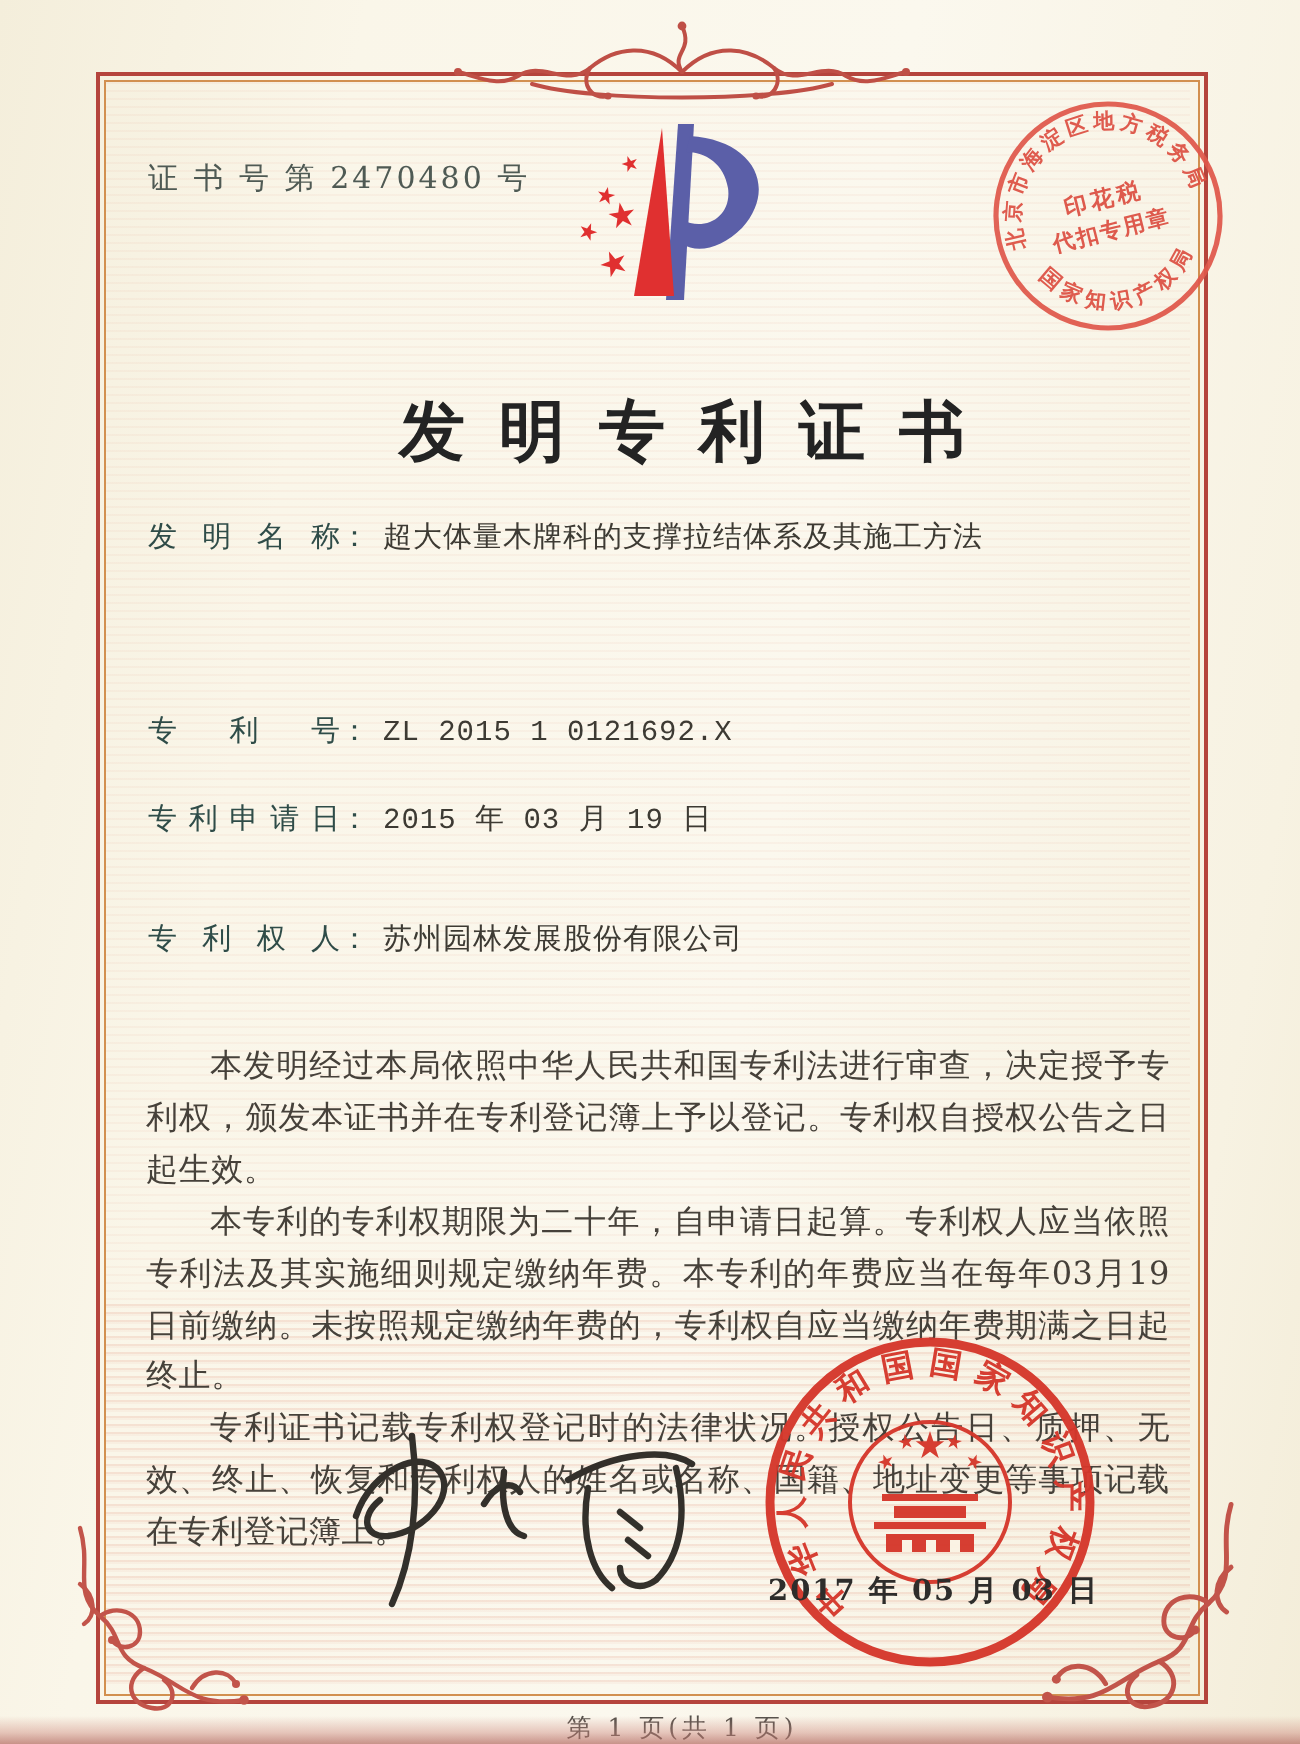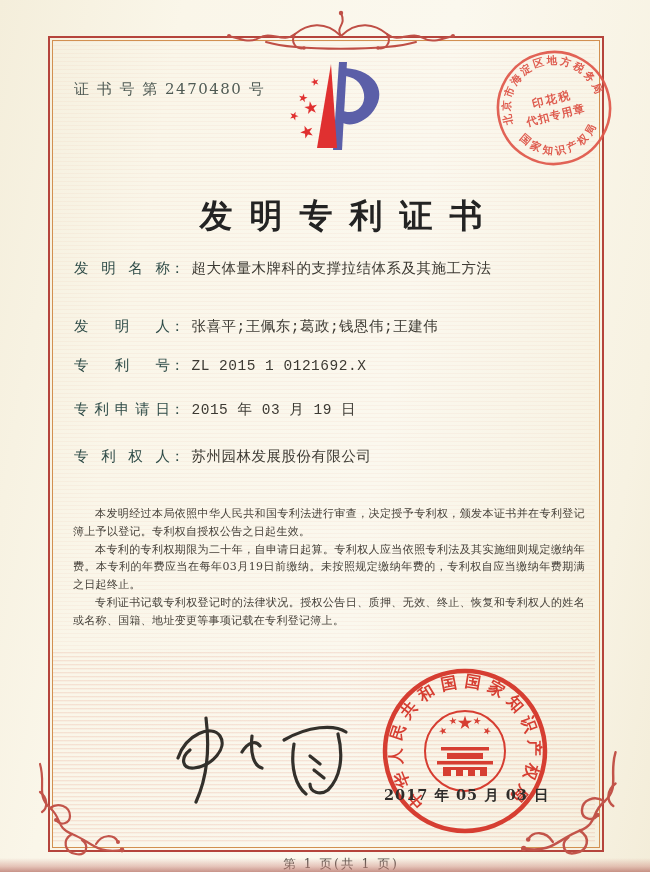--- a/index.html
+++ b/index.html
@@ -21,22 +21,22 @@
   .ornament{position:absolute;color:#bf4f46;}
   
   .cert-no{position:absolute;left:74px;top:80px;font-size:15px;letter-spacing:1.5px;color:#4f5a54;}
   .logo{position:absolute;left:50%;top:56px;transform:translateX(-50%);}
   .title{position:absolute;left:0;top:194px;width:100%;text-align:center;font-size:33px;font-weight:700;
     color:#232323;letter-spacing:17px;text-indent:17px;}
   .field{position:absolute;left:74px;width:505px;font-size:14.5px;color:#3d3a33;white-space:nowrap;}
   .field .lab{display:inline-block;width:96px;text-align:justify;text-align-last:justify;color:#2f4c48;}
   .field .colon{color:#2f4c48;}
   .field .val{margin-left:7px;letter-spacing:.5px;font-family:Liberation Mono, monospace;}
-  .f0{top:259px}.f1{top:317px}.f2{top:356px}.f3{top:400px}.f4{top:447px}.f5{top:492px}
-  .body-text{position:absolute;left:73px;top:505px;width:512px;font-size:11px;line-height:1.62;
+  .f0{top:259px}.f1{top:317px}.f2{top:356px}.f3{top:400px}.f4{top:460px}.f5{top:492px}
+  .body-text{position:absolute;left:73px;top:520px;width:512px;font-size:16px;line-height:1.62;
     color:#46413a;letter-spacing:.3px;text-align:justify;}
   .body-text p{margin:0;text-indent:2em;}
   .signer{position:absolute;left:82px;top:743px;font-size:17px;line-height:31px;color:#3b3b3b;
     letter-spacing:3px;font-weight:600;}
   .signature{position:absolute;left:150px;top:706px;}
   .seal-top{position:absolute;left:492px;top:46px;opacity:.93;}
   .seal-bottom{position:absolute;left:377px;top:663px;opacity:.96;}
   .seal-date{position:absolute;left:384px;top:786px;font-size:14.5px;font-weight:700;color:#2e2d2b;
     letter-spacing:1px;z-index:5;}
   .footer{position:absolute;left:0;top:829px;width:100%;text-align:center;font-size:12.5px;
@@ -149,23 +149,20 @@
         <text x="62" y="57" text-anchor="middle" font-size="11.5" fill="#dc4f42" font-weight="700" letter-spacing="2">印花税</text>
         <text x="62" y="73" text-anchor="middle" font-size="11" fill="#dc4f42" font-weight="700" letter-spacing="1">代扣专用章</text>
       </g>
     </svg>
   </div>
 
   <div class="title">发明专利证书</div>
 
   <div class="field f0">
     <span class="lab">发明名称</span><span class="colon">：</span><span class="val">超大体量木牌科的支撑拉结体系及其施工方法</span>
-  </div>
-  <div class="field f1">
-    <span class="lab">发明人</span><span class="colon">：</span><span class="val">张喜平;王佩东;葛政;钱恩伟;王建伟</span>
   </div>
   <div class="field f2">
     <span class="lab">专利号</span><span class="colon">：</span><span class="val">ZL 2015 1 0121692.X</span>
   </div>
   <div class="field f3">
     <span class="lab">专利申请日</span><span class="colon">：</span><span class="val">2015 年 03 月 19 日</span>
   </div>
   <div class="field f4">
     <span class="lab">专利权人</span><span class="colon">：</span><span class="val">苏州园林发展股份有限公司</span>
   </div>

